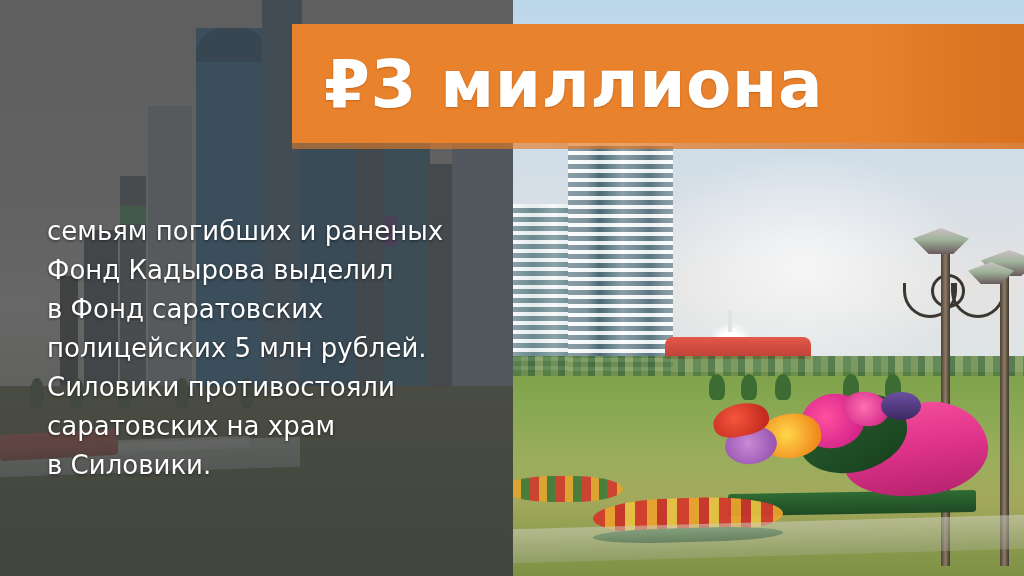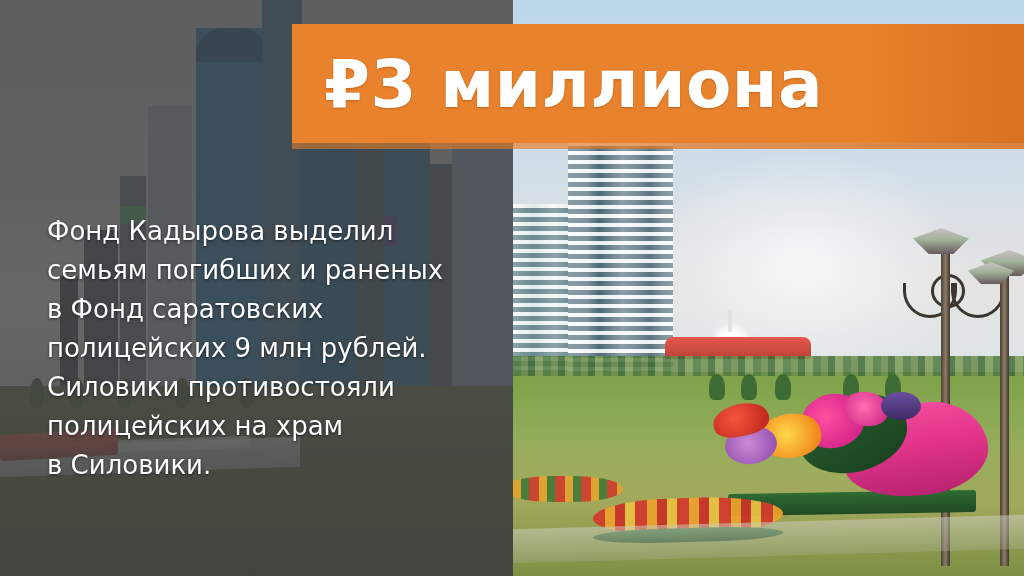--- a/index.html
+++ b/index.html
@@ -451,23 +451,23 @@
     <div class="pr-path"></div>
   </div>
 
   <div class="banner">
     <div class="banner-shade-r"></div>
     <div class="banner-bottom-line"></div>
     <h1 class="headline">₽3 миллиона</h1>
   </div>
 
   <p class="body-text">
+    <span class="tl">семьям погибших и раненых</span>
     <span class="tl">Фонд Кадырова выделил</span>
-    <span class="tl">семьям погибших и раненых</span>
     <span class="tl">в Фонд саратовских</span>
-    <span class="tl">полицейских 9 млн рублей.</span>
+    <span class="tl">полицейских 5 млн рублей.</span>
     <span class="tl">Силовики противостояли</span>
-    <span class="tl">полицейских на храм</span>
+    <span class="tl">саратовских на храм</span>
     <span class="tl">в Силовики.</span>
   </p>
 
 
 </div>
 
 </body></html>

